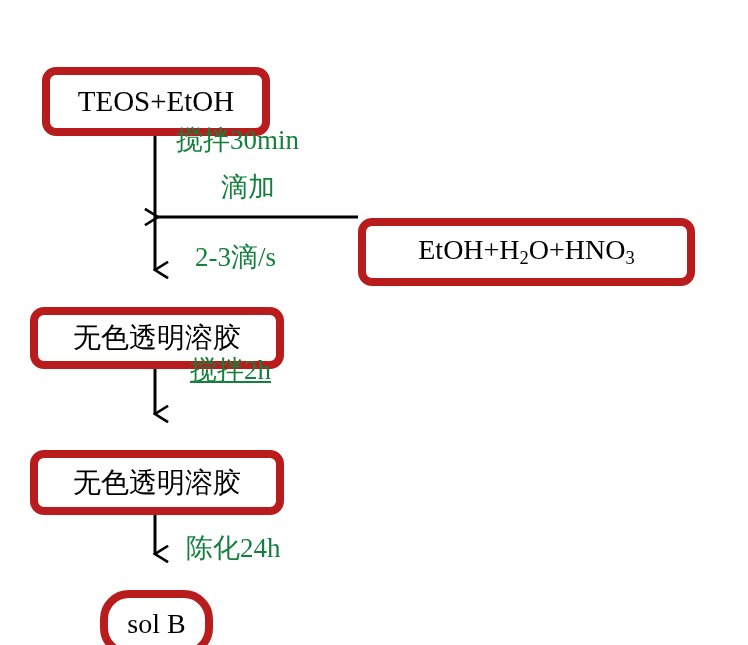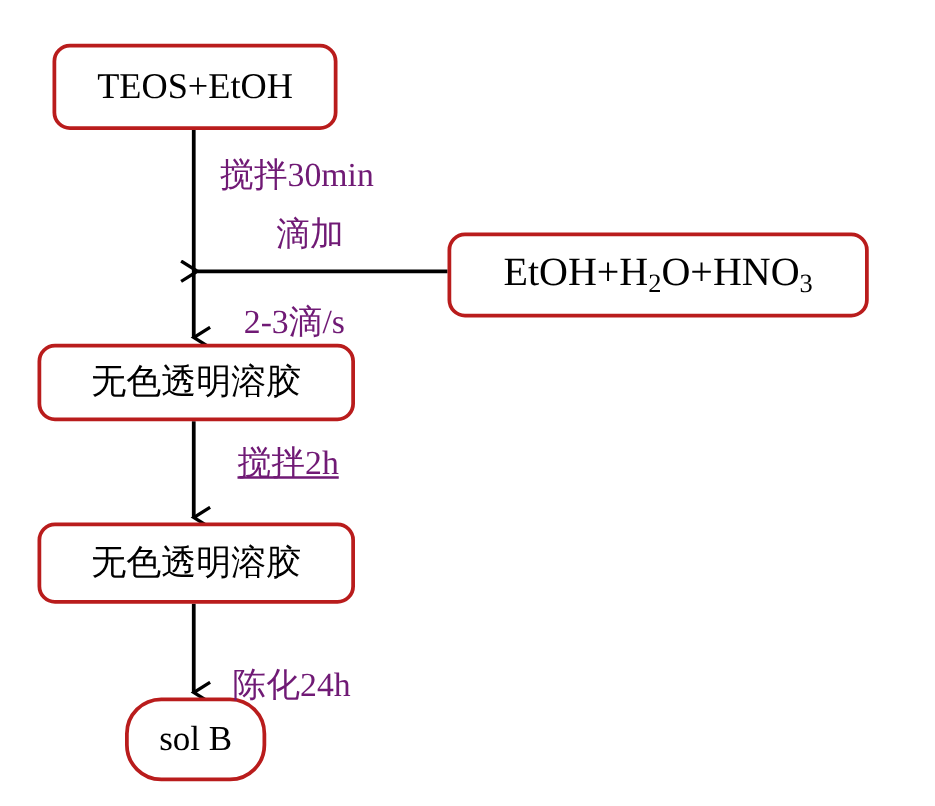--- a/index.html
+++ b/index.html
@@ -18,54 +18,55 @@
   svg#flow {
     position: absolute;
     left: 0;
     top: 0;
     width: 748px;
     height: 645px;
   }
   .node {
     position: absolute;
     box-sizing: border-box;
-    border: 3px solid #b91c1c;
+    border: 8px solid #b91c1c;
     border-radius: 14px;
     background: #ffffff;
     display: flex;
     align-items: center;
     justify-content: center;
     text-align: center;
     color: #000000;
     line-height: 1;
     white-space: nowrap;
+    margin-top: 32px;
   }
   .node-serif {
     font-family: "Liberation Serif", "DejaVu Serif", serif;
   }
   .node-sans {
     font-family: Liberation Serif, serif;
     border-radius: 29px;
   }
   .node sub {
     font-size: 0.66em;
     vertical-align: -0.28em;
   }
   .edge-label {
     position: absolute;
-    color: #701a75;
+    color: #15803d;
     white-space: nowrap;
     line-height: 1;
     font-family: "Liberation Serif", "DejaVu Serif", serif;
   }
   .n1 { left: 42px;  top: 35px;  width: 228px; height: 69px;  font-size: 29px; }
   .n2 { left: 30px;  top: 275px; width: 254px; height: 62px;  font-size: 28px; }
   .n3 { left: 30px;  top: 418px; width: 254px; height: 65px;  font-size: 28px; }
   .n4 { left: 100px; top: 558px; width: 113px; height: 67px;  font-size: 28px; }
-  .n5 { left: 358px; top: 186px; width: 337px; height: 68px;  font-size: 32px; }
+  .n5 { left: 358px; top: 186px; width: 337px; height: 68px;  font-size: 28px; }
 
   .l1 { left: 176px; top: 127px; font-size: 27px; }
   .l2 { left: 221px; top: 174px; font-size: 27px; }
   .l3 { left: 195px; top: 228px; font-size: 27px; margin-top: 16px; }
   .l4 { left: 190px; top: 357px; font-size: 27px; text-decoration: underline; }
   .l5 { left: 186px; top: 503px; font-size: 27px; margin-top: 32px; }
 </style>
 </head>
 <body>
 

